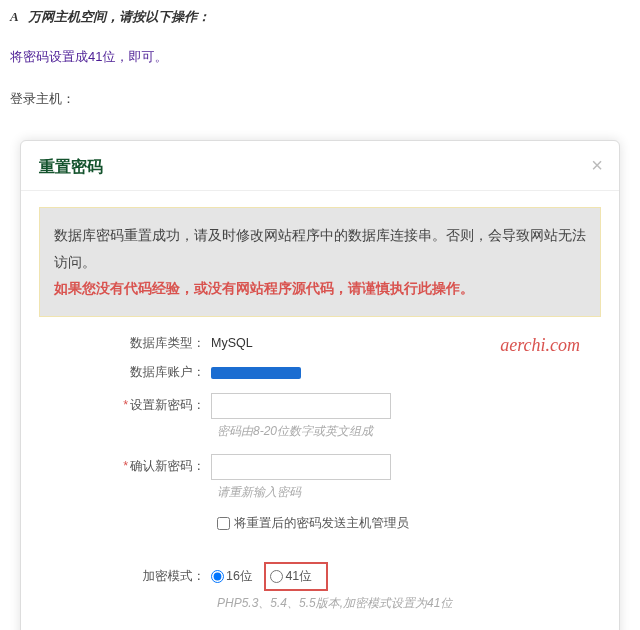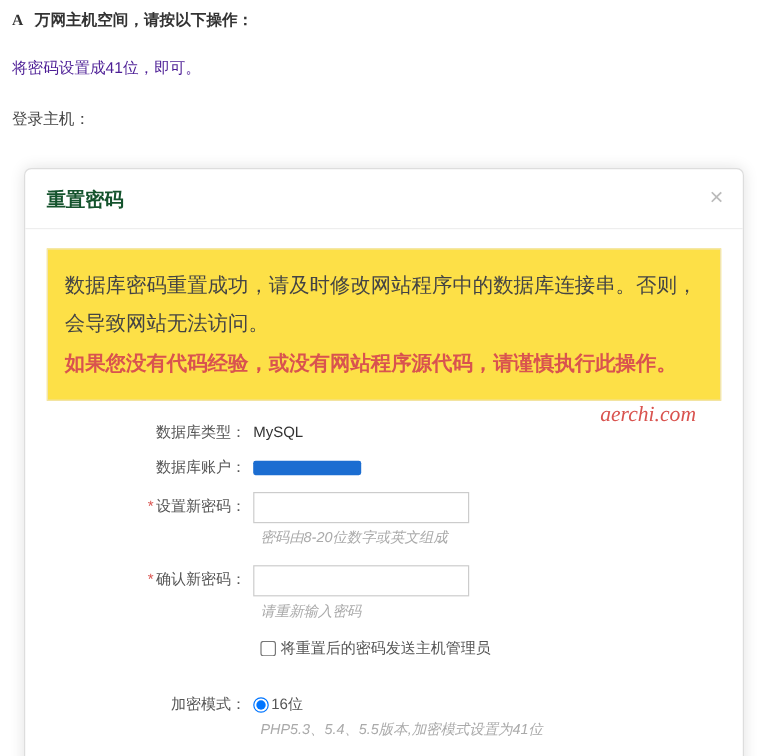--- a/index.html
+++ b/index.html
@@ -9,20 +9,21 @@
       color: #333;
       background: #fff;
       width: 640px;
       height: 630px;
       position: relative;
       overflow: hidden;
     }
     .section-heading {
       padding: 8px 10px;
       font-weight: bold;
+      font-style: italic;
     }
     .section-heading .prefix {
       font-family: Georgia, serif;
       margin-right: 6px;
     }
     .section-text {
       padding: 14px 10px 6px 10px;
       color: #4c1d95;
     }
     .section-subtitle {
@@ -55,24 +56,24 @@
       top: 14px;
       font-size: 20px;
       color: #bbb;
       cursor: pointer;
       line-height: 1;
     }
     .modal-body {
       padding: 16px 18px 10px 18px;
     }
     .warning-box {
-      background: #fde047;
+      background: #e5e5e5;
       border: 1px solid #f0e4b0;
       padding: 14px 14px;
-      font-size: 17px;
+      font-size: 14px;
       line-height: 1.9;
       margin-bottom: 18px;
     }
     .warning-box .line1 { color: #444; }
     .warning-box .line2 { color: #d9534f; font-weight: bold; }
     .form-row {
       display: flex;
       align-items: center;
       margin-bottom: 12px;
       font-size: 12.5px;
@@ -230,20 +231,26 @@
       <span>将重置后的密码发送主机管理员</span>
     </div>
 
     <div class="form-row">
       <div class="form-label">加密模式：</div>
       <div class="radio-group">
         <label class="radio-opt">
           <input type="radio" name="enc" checked="" style="">
           <span>16位</span>
         </label>
+        <span class="hl-box">
+          <label class="radio-opt">
+            <input type="radio" name="enc" style="">
+            <span>41位</span>
+          </label>
+        </span>
       </div>
     </div>
     <div class="form-hint-row">
       <div class="form-hint">PHP5.3、5.4、5.5版本,加密模式设置为41位</div>
     </div>
   </div>
 
   <div class="modal-footer">
     <button class="btn">确定</button>
     <button class="btn">取消</button>

